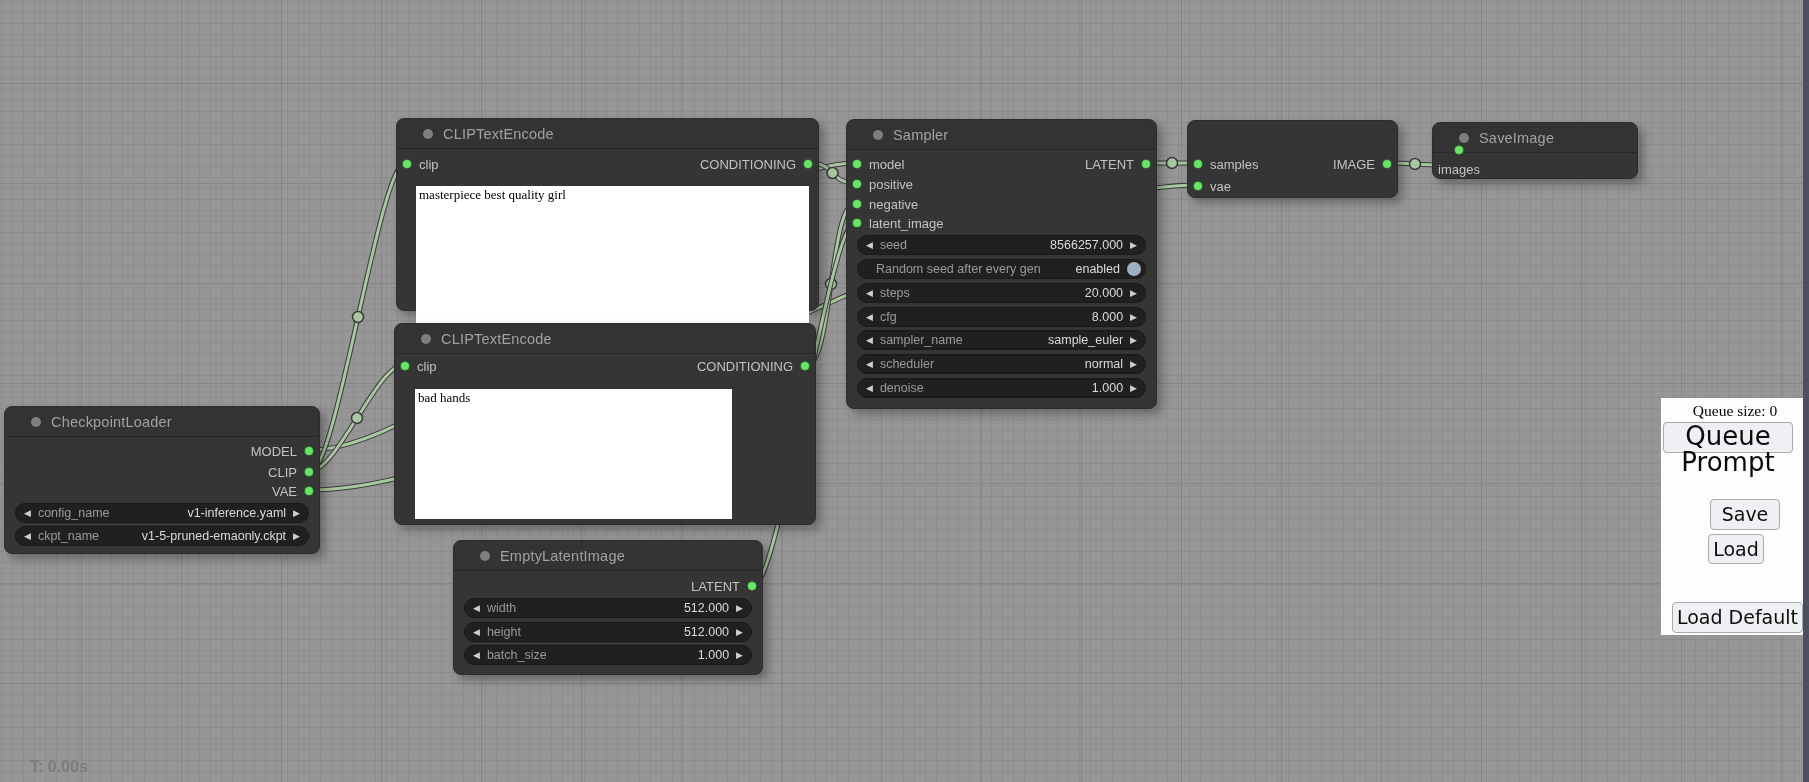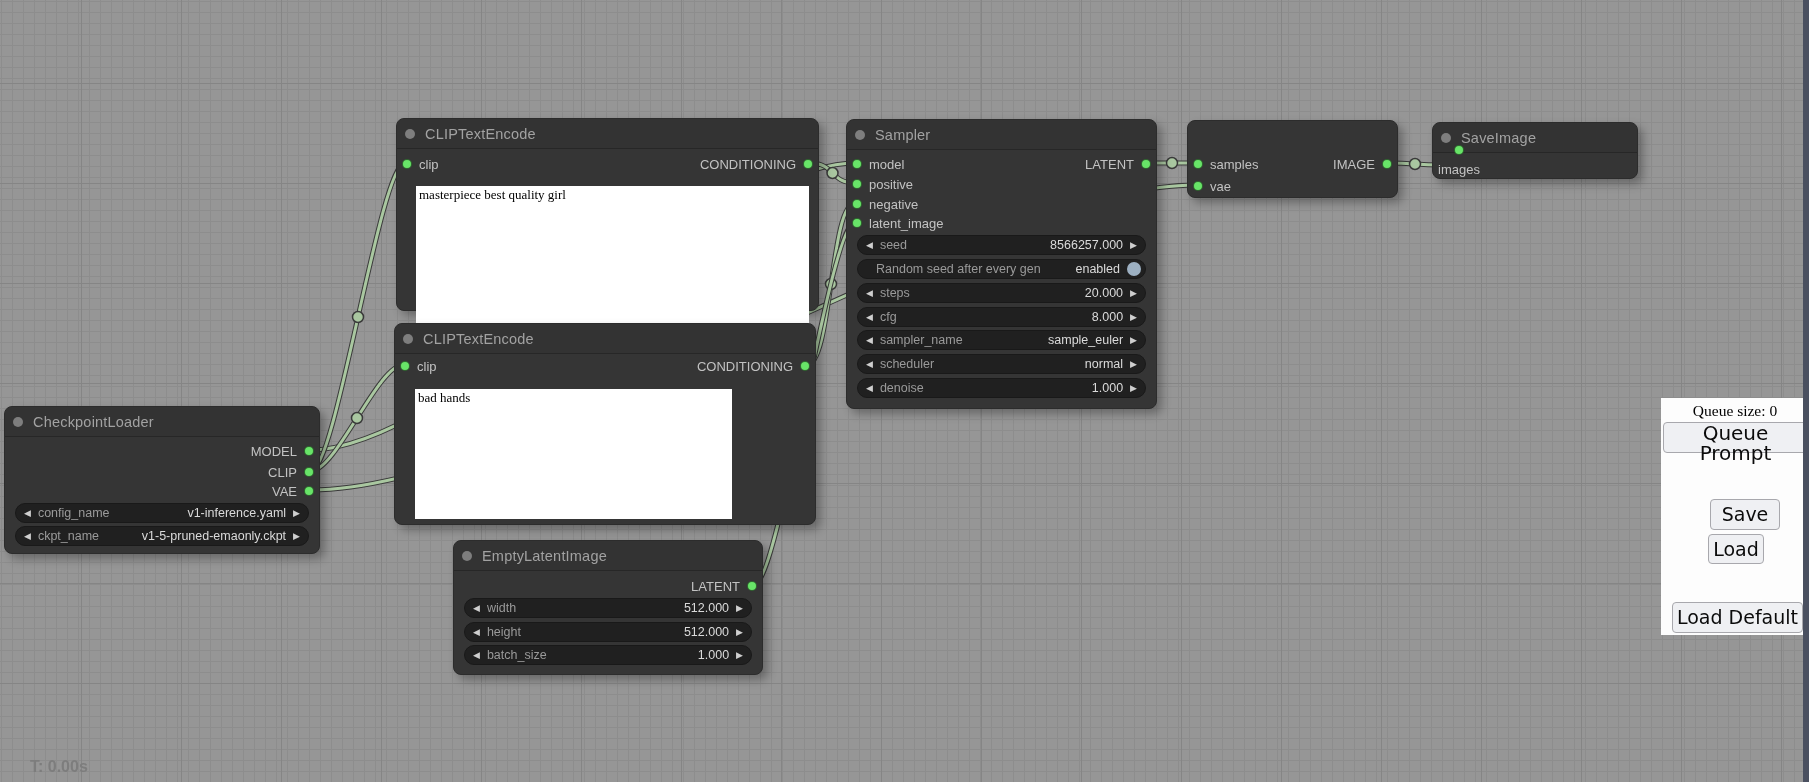--- a/index.html
+++ b/index.html
@@ -15,21 +15,21 @@
     background-position:-19px -17px,-19px -17px,1px 1px,1px 1px;
     font-family:"Liberation Sans",sans-serif;
   }
   #wires{position:absolute;left:0;top:0;pointer-events:none;}
   #nodes{position:absolute;left:0;top:0;}
   .node{
     position:absolute;background:#353535;border:1px solid #2c2c2c;border-radius:8px;
     box-shadow:5px 5px 10px rgba(0,0,0,.30);box-sizing:border-box;
   }
   .ntitle{
-    height:30px;display:flex;align-items:center;gap:10px;padding:0 8px;
+    height:30px;display:flex;align-items:center;gap:10px;padding:0 26px;
     background:#333333;border-bottom:1px solid #272727;border-radius:7px 7px 0 0;
     color:#a2a2a2;font-size:14.5px;letter-spacing:.2px;box-sizing:border-box;
   }
   .tdot{width:10px;height:10px;border-radius:50%;flex:none;}
   .slot{position:absolute;height:20px;display:flex;align-items:center;gap:7px;font-size:13px;color:#c2c2c2;white-space:nowrap;}
   .slot.in{left:5px;}
   .slot.out{right:5px;flex-direction:row-reverse;}
   .sdot{width:10px;height:10px;border-radius:50%;border:1px solid rgba(0,0,0,.55);box-sizing:border-box;flex:none;}
   .widget{
     position:absolute;left:10px;right:10px;height:20px;background:#202020;border:1px solid #191919;
@@ -45,21 +45,21 @@
     position:absolute;background:#ffffff;border:none;outline:none;resize:none;
     font-family:"Liberation Serif",serif;font-size:13px;color:#000;padding:1px 3px;
     box-sizing:border-box;line-height:1.25;overflow:hidden;
   }
   #queue-panel{position:absolute;left:1661px;top:398px;width:148px;height:237px;background:#fdfdfd;}
   #queue-size{position:absolute;top:4px;left:0;right:0;text-align:center;font-family:"Liberation Serif",serif;font-size:15.5px;color:#000;}
   .qbtn{
     position:absolute;background:#eff0f3;border:1px solid #a8a8ad;border-radius:4px;color:#0b0b0b;
     font-family:"DejaVu Sans","Liberation Sans",sans-serif;font-size:19px;padding:0;line-height:1;cursor:pointer;
   }
-  #btn-queue{left:2px;top:24px;width:145px;height:31px;font-size:20px;}
+  #btn-queue{left:2px;top:24px;width:130px;height:31px;font-size:26px;}
   #btn-save{left:49px;top:101px;width:70px;height:31px;}
   #btn-load{left:47px;top:136px;width:56px;height:30px;}
   #btn-clear{left:46px;top:170px;width:59px;height:30px;margin-top:35px;}
   #btn-load-default{left:11px;top:204px;width:131px;height:31px;}
   #status{position:absolute;left:30px;top:758px;font-weight:600;font-size:16px;color:#7d7d7d;}
   #edge-strip{position:absolute;left:1803px;top:0;width:6px;height:782px;background:#4a5060;}
 </style>
 </head>
 <body>
 

